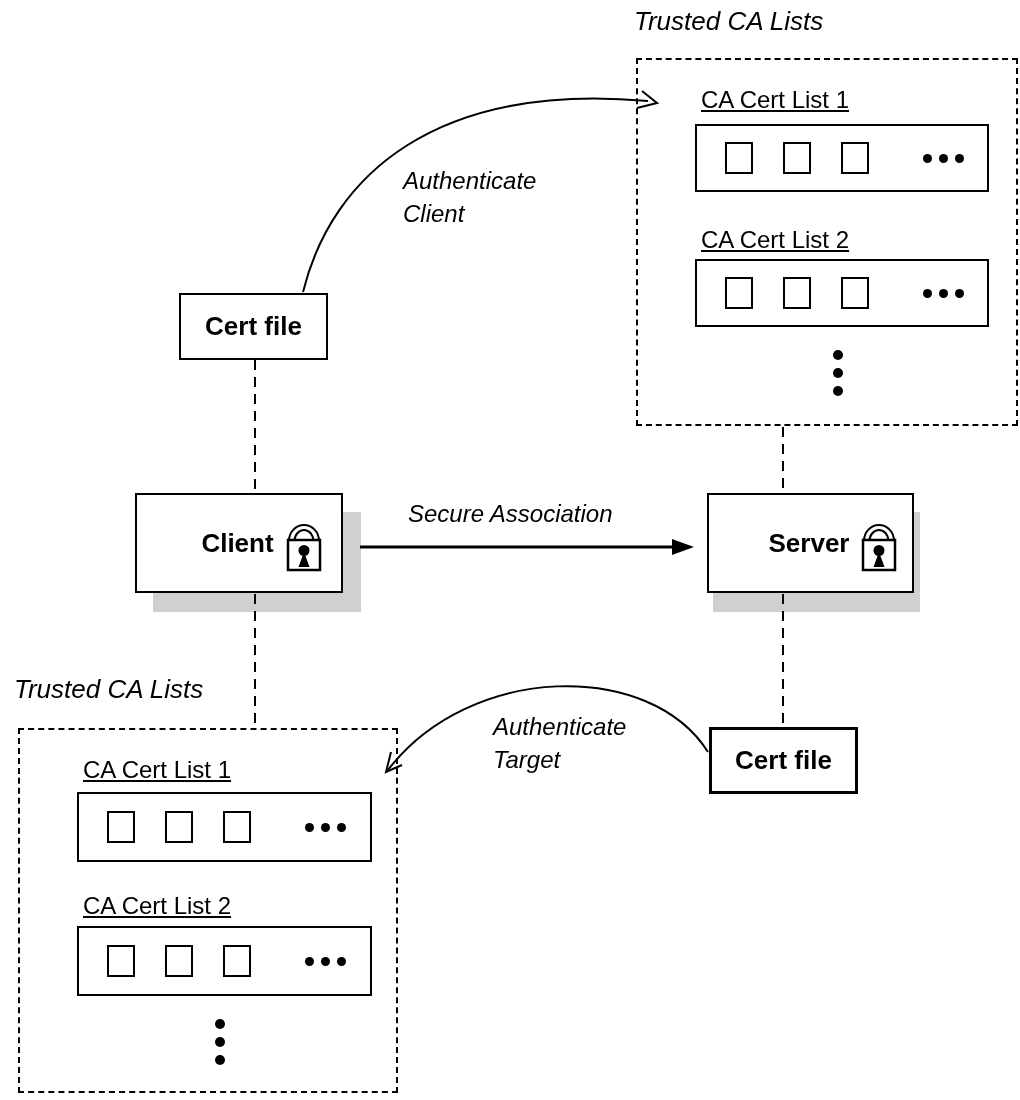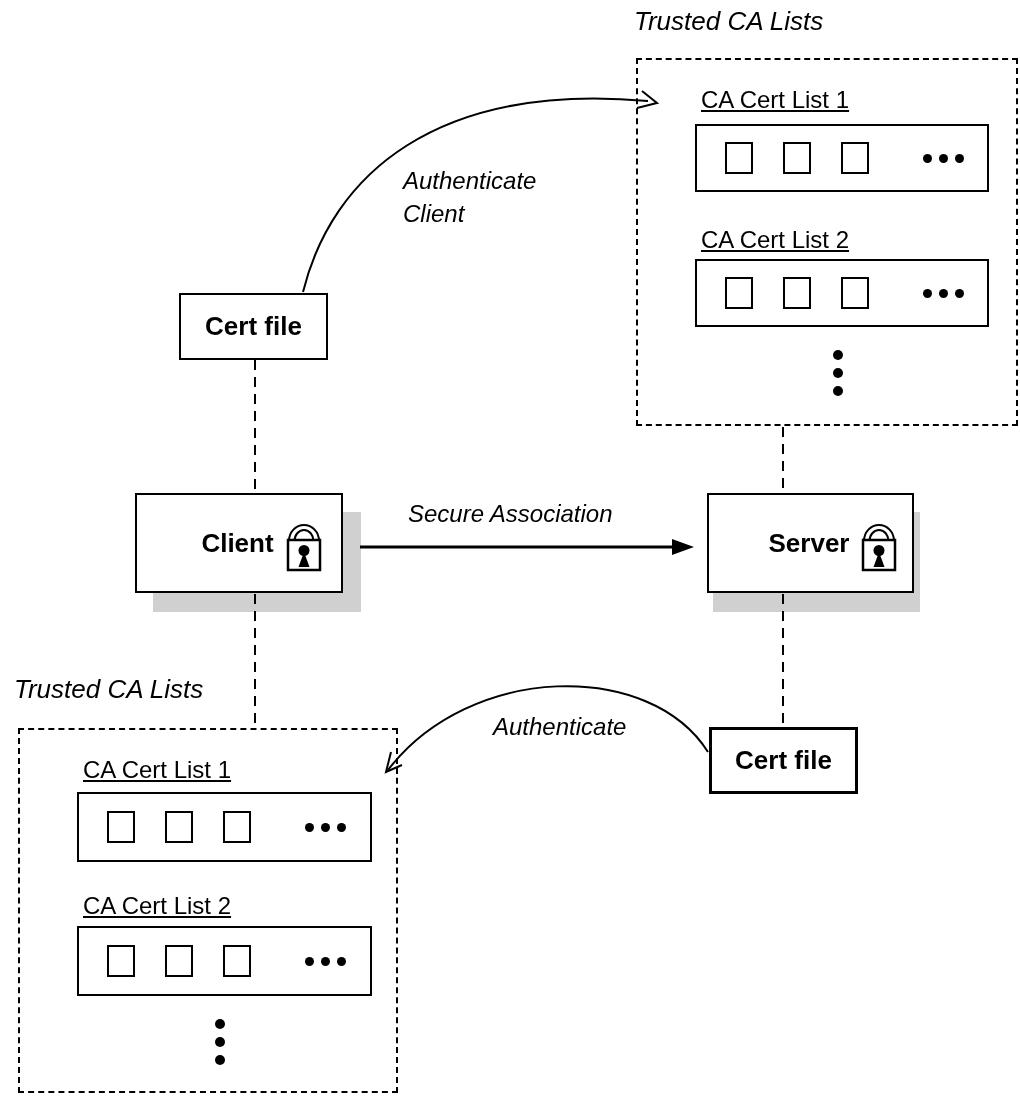--- a/index.html
+++ b/index.html
@@ -199,19 +199,20 @@
 
     <div class="vdots" style="left:195px; top:289px;">
         <i></i>
         <i></i>
         <i></i>
       </div>
   </div>
 
   <div class="flow-label" style="left:493px; top:710px; width:160px;">
     <div>Authenticate</div>
+    <div>Target</div>
   </div>
 
   <div class="solid-box thick" style="left:709px; top:727px; width:149px; height:67px;">
     <span class="node-label">Cert file</span>
   </div>
 
 </div>
 
 </body></html>

